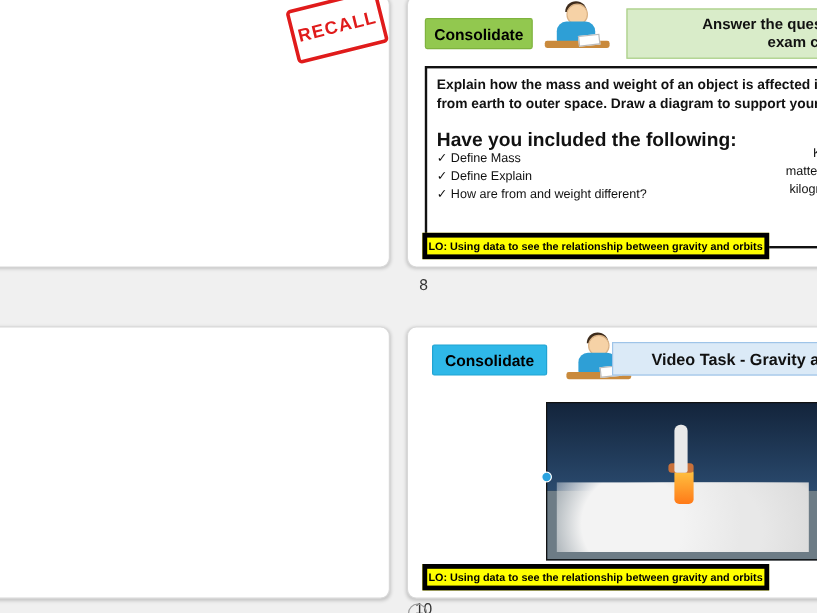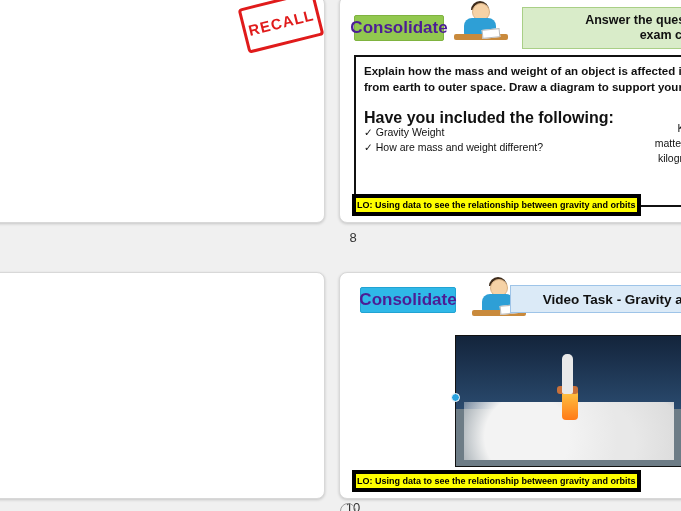--- a/index.html
+++ b/index.html
@@ -43,23 +43,23 @@
   .title-box{
     position:absolute;
     border:1px solid #9ec4e8;
     font-weight:bold;
     display:flex;align-items:center;justify-content:center;
     text-align:center;
     color:#111;
   }
   .tag{
     position:absolute;
-    font-weight:bold;color:#4c1d95;
+    font-weight:bold;color:#000000;
     display:flex;align-items:center;justify-content:center;
-    font-size:17px;
+    font-size:13px;
     border-radius:2px;
   }
   .tag.green{background:#92c84f;border:1px solid #7fb33f;}
   .tag.blue{background:#2fb8e8;border:1px solid #21a3d2;}
 
   
   .student{position:absolute;width:58px;height:46px;}
   .st-head{position:absolute;left:20px;top:0px;width:16px;height:16px;border-radius:50%;background:#f6d2a6;border:1px solid #d9b184;}
   .st-hair{position:absolute;left:19px;top:-2px;width:18px;height:9px;border-radius:9px 9px 0 0;background:#3d2b1b;}
   .st-body{position:absolute;left:12px;top:15px;width:32px;height:18px;background:#2e9fd6;border-radius:8px 8px 3px 3px;}
@@ -135,22 +135,23 @@
     </span>
   </div>
 
   <div id="s8box">
     <div class="s8q">
       <span>Explain how the mass and weight of an object is affected if it mo</span><br>
       <span>from earth to outer space. Draw a diagram to support your answ</span>
     </div>
     <div class="s8sub">Have you included the following:</div>
     <div class="s8list">
-      <div>✓ Gravity Weight</div>
-      <div>✓ How are mass and weight different?</div>
+      <div>✓ Define Mass</div>
+      <div>✓ Define Explain</div>
+      <div>✓ How are from and weight different?</div>
     </div>
     <div class="s8kw">
       <div>Keywords:</div>
       <div>matter - force - gravi</div>
       <div>kilograms - newton</div>
     </div>
   </div>
 
   <div class="lo-banner">LO: Using data to see the relationship between gravity and orbits</div>
 </div>

